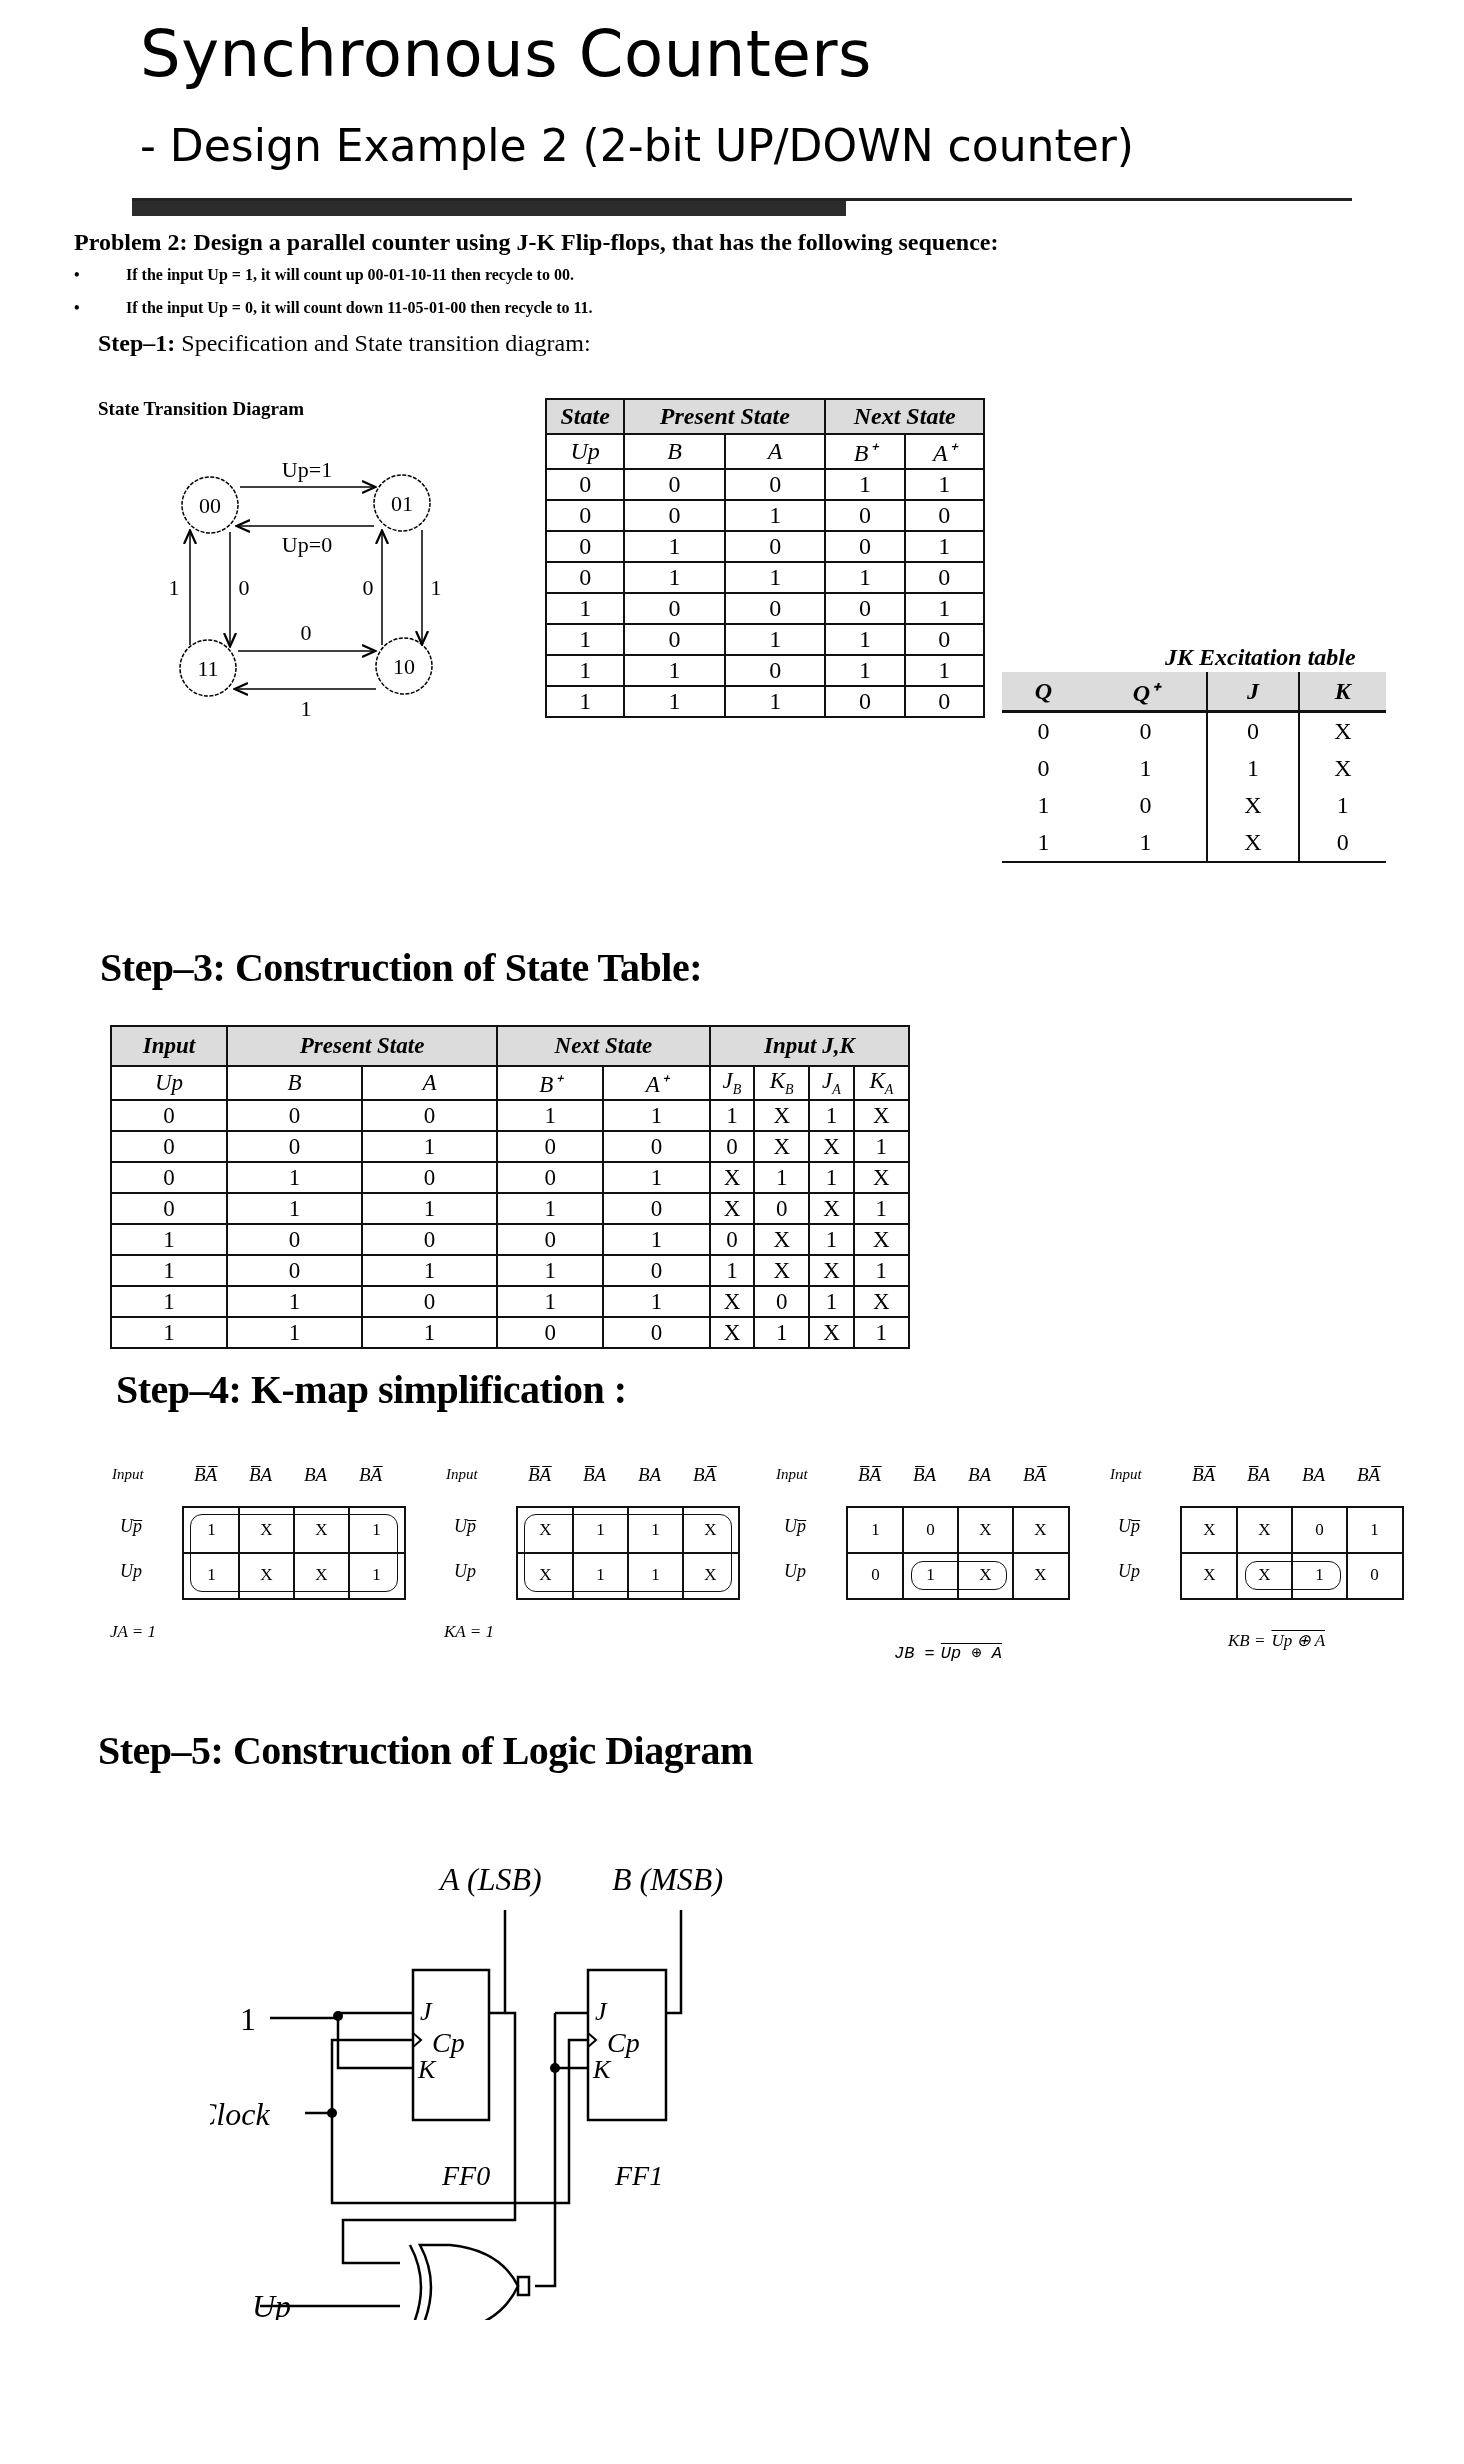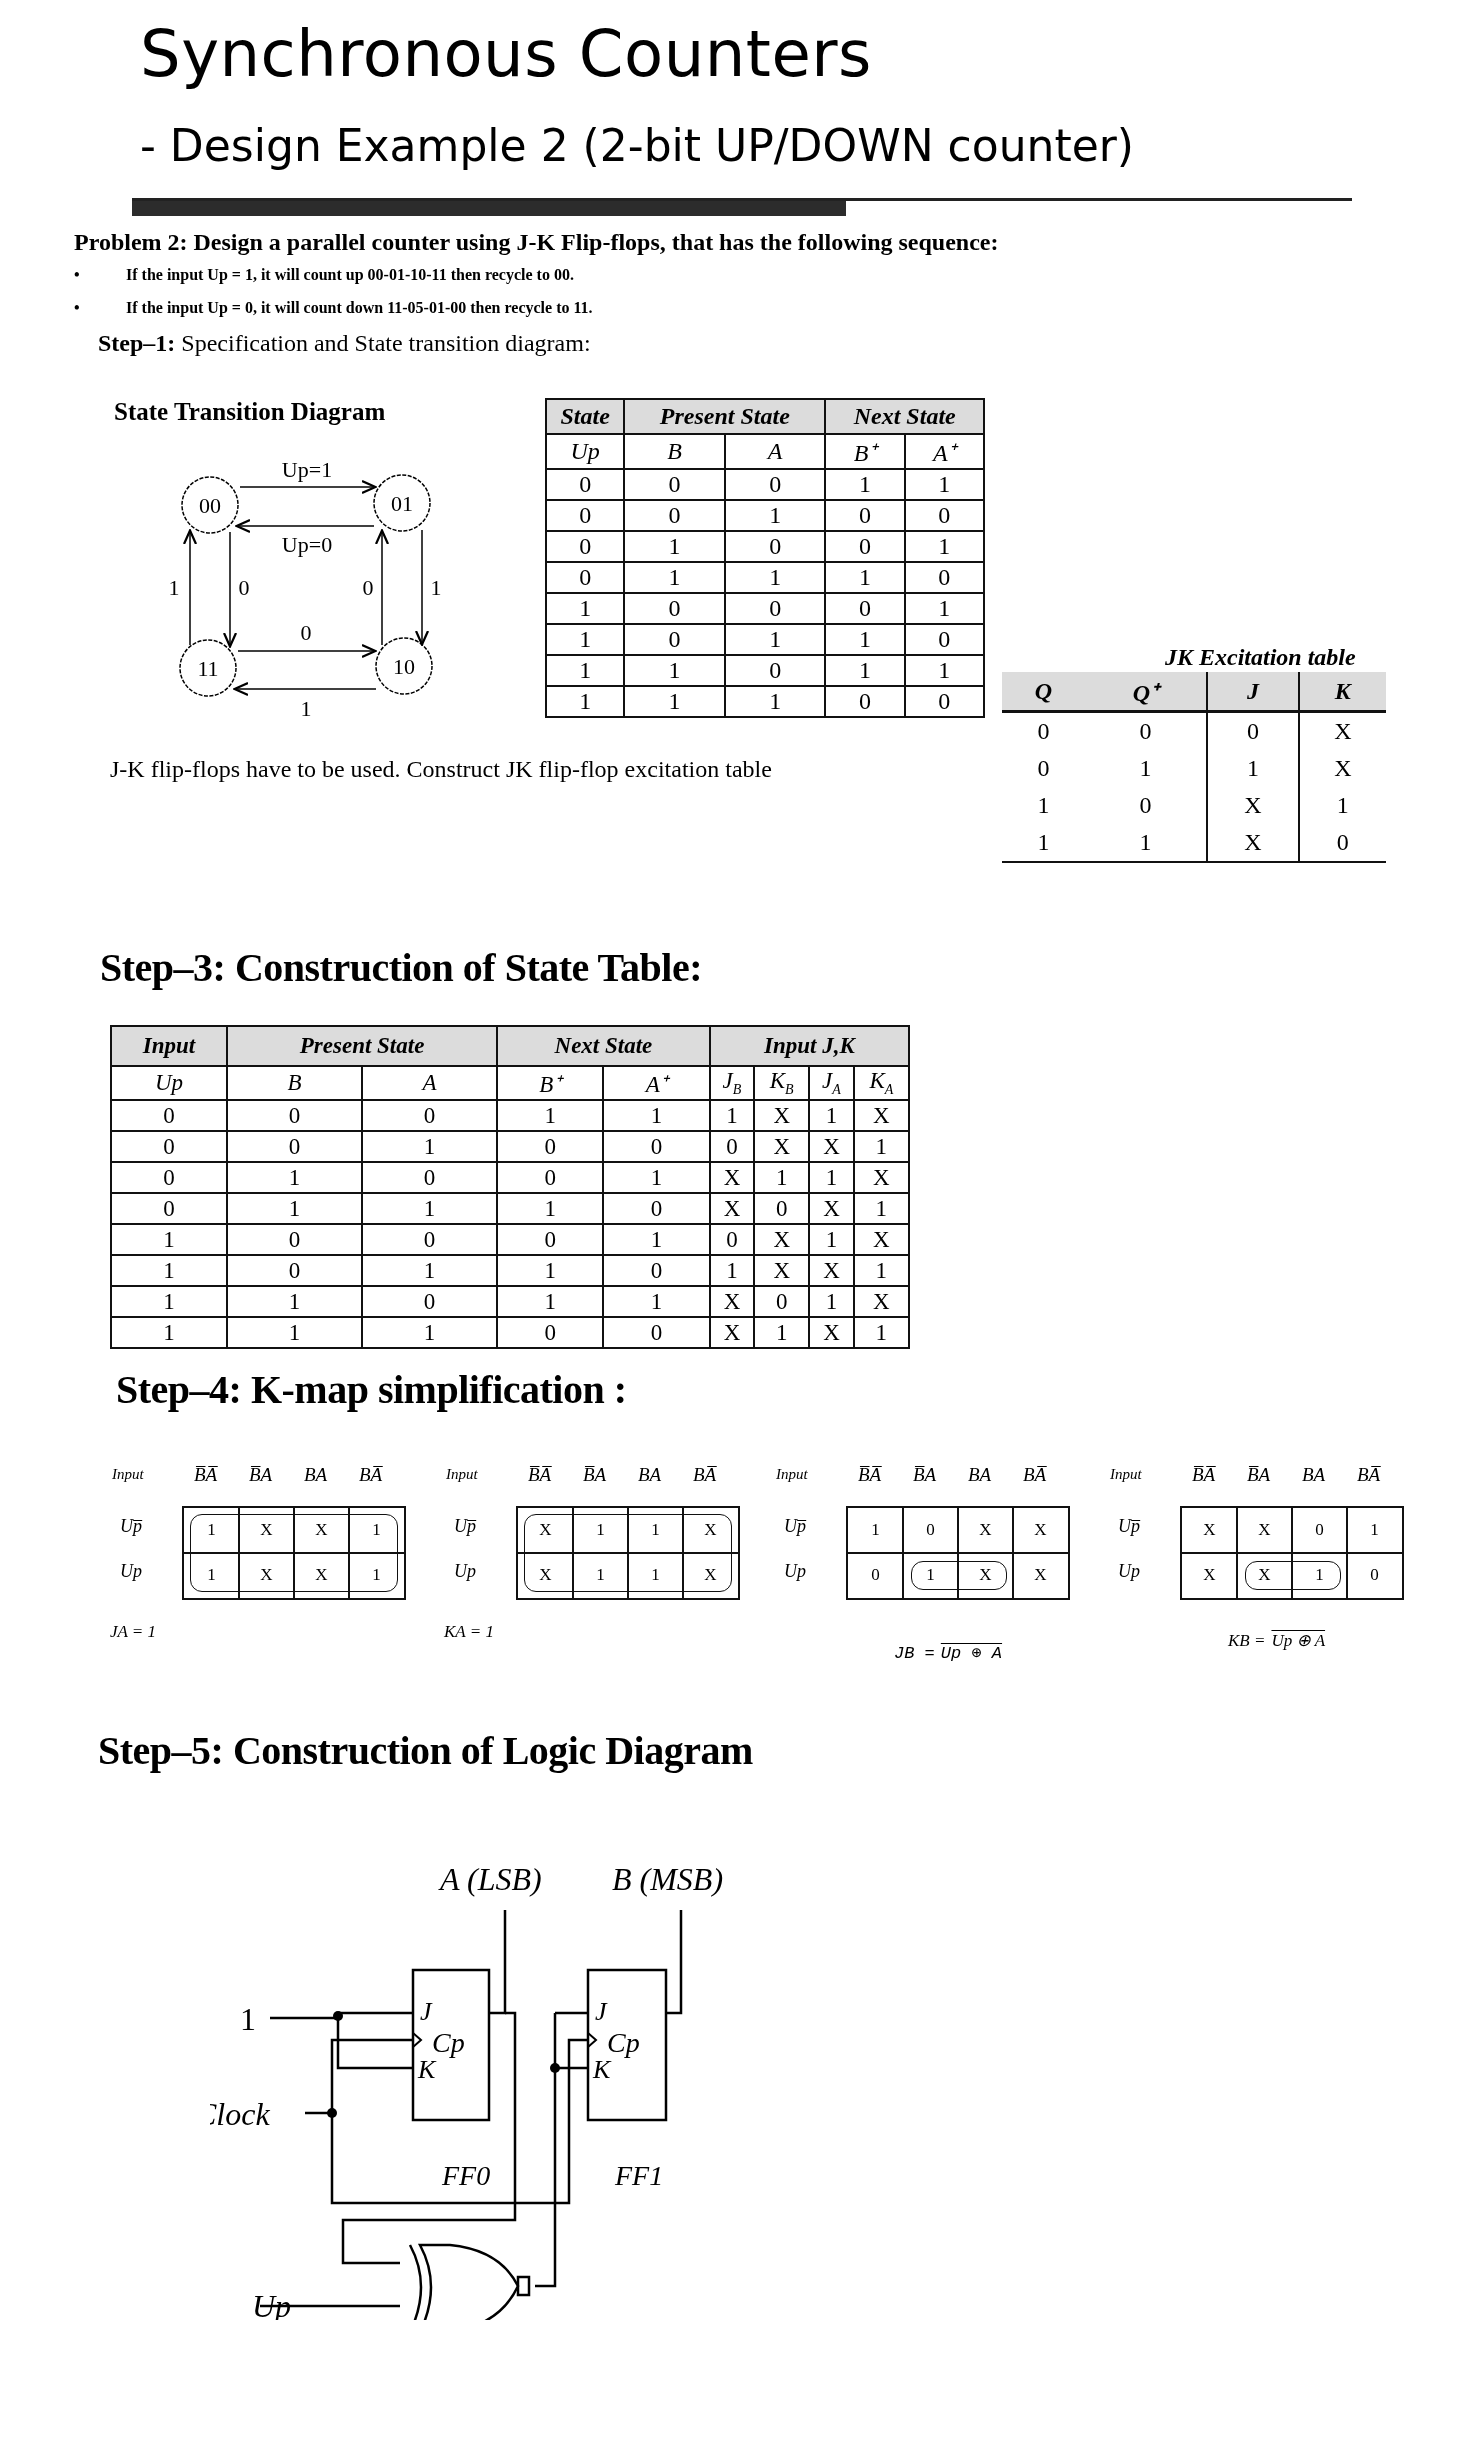--- a/index.html
+++ b/index.html
@@ -7,21 +7,21 @@
   .abs { position:absolute; }
   .title { left:140px; top:18px; font-size:64px; line-height:72px; font-family:"DejaVu Sans", sans-serif; letter-spacing:0.5px; }
   .subtitle { left:140px; top:88px; font-size:44px; line-height:52px; font-family:"DejaVu Sans", sans-serif;margin-top:32px; }
   .bar-thin { left:132px; top:198px; width:1220px; height:3px; background:#222; }
   .bar-thick { left:132px; top:201px; width:714px; height:15px; background:#2c2c2c; }
   .prob { font-weight:bold; font-size:24px; line-height:32px; left:74px; }
   .bullet-row { left:74px; font-weight:bold; font-size:16px; line-height:32px; }
   .bullet-row .dot { display:inline-block; width:52px; }
   .step1 { left:98px; top:330px; font-size:24px; }
   .step1 b { font-weight:bold; }
-  .std-label { left:98px; top:398px; font-size:25px; font-weight:bold;margin-left:16px; }
+  .std-label { left:98px; top:398px; font-size:19px; font-weight:bold; }
   table.grid { border-collapse:collapse; font-family:"Liberation Serif", serif; }
   table.grid td, table.grid th { border:2px solid #111; text-align:center; padding:0; }
   table.grid th { font-style:italic; font-weight:bold; background:#dcdcdc; }
   .tbl1 { left:545px; top:398px; width:440px; font-size:24px; }
   .tbl1 th { height:33px; }
   .tbl1 td { height:29px; }
   .tbl1 .sub td { font-style:italic; background:#fff; }
   .exc-caption { left:1165px; top:644px; font-size:24px; font-style:italic; font-weight:bold; }
   .exc { left:1002px; top:672px; width:384px; font-size:24px; }
   .exc table { border-collapse:collapse; width:100%; }
@@ -212,21 +212,20 @@
           <td>1</td>
           <td class="vr">1</td>
           <td class="vr">X</td>
           <td>0</td>
         </tr>
       </tbody>
   </table>
 </div>
 
 <div class="abs step2">
-  <div>J-K flip-flops have to be used.  Construct JK flip-flop excitation table</div>
 </div>
 
 <div class="abs h-big" style="left:100px;top:944px;">Step–3: Construction of State Table:</div>
 <table class="abs grid tbl2">
   <thead>
     <tr>
       <th>Input</th>
       <th colspan="2">Present State</th>
       <th colspan="2">Next State</th>
       <th colspan="4">Input J,K</th>

